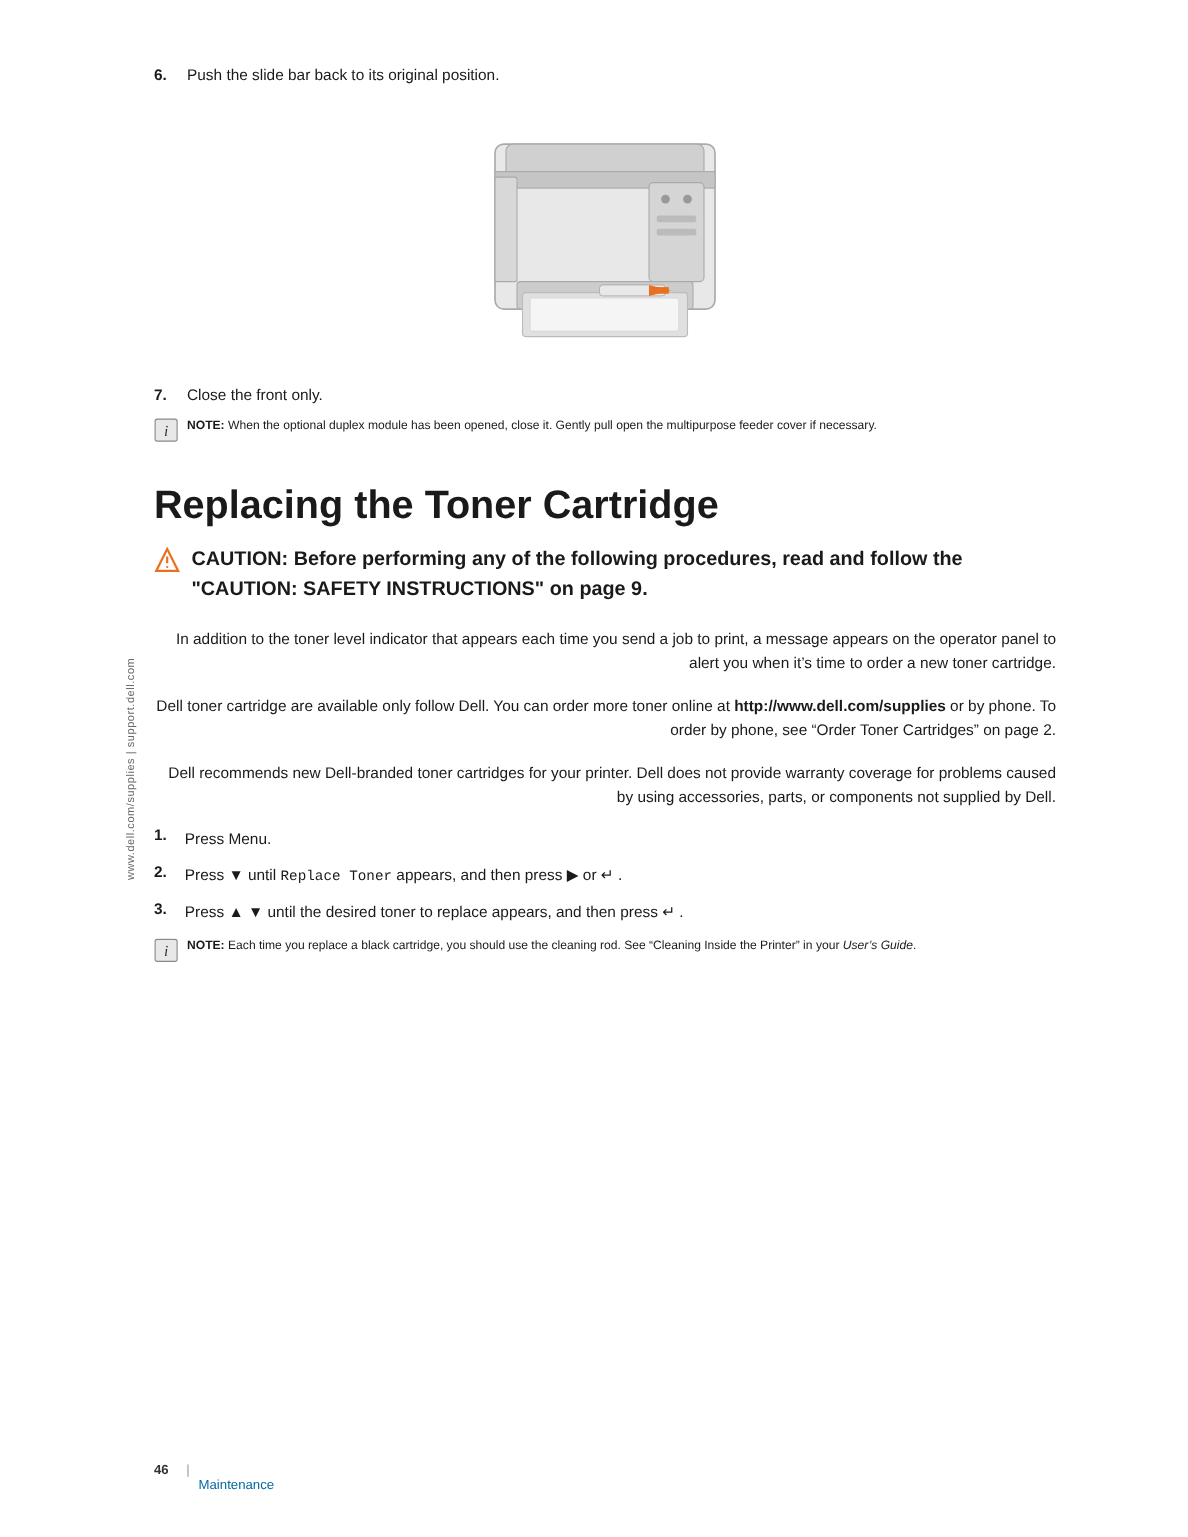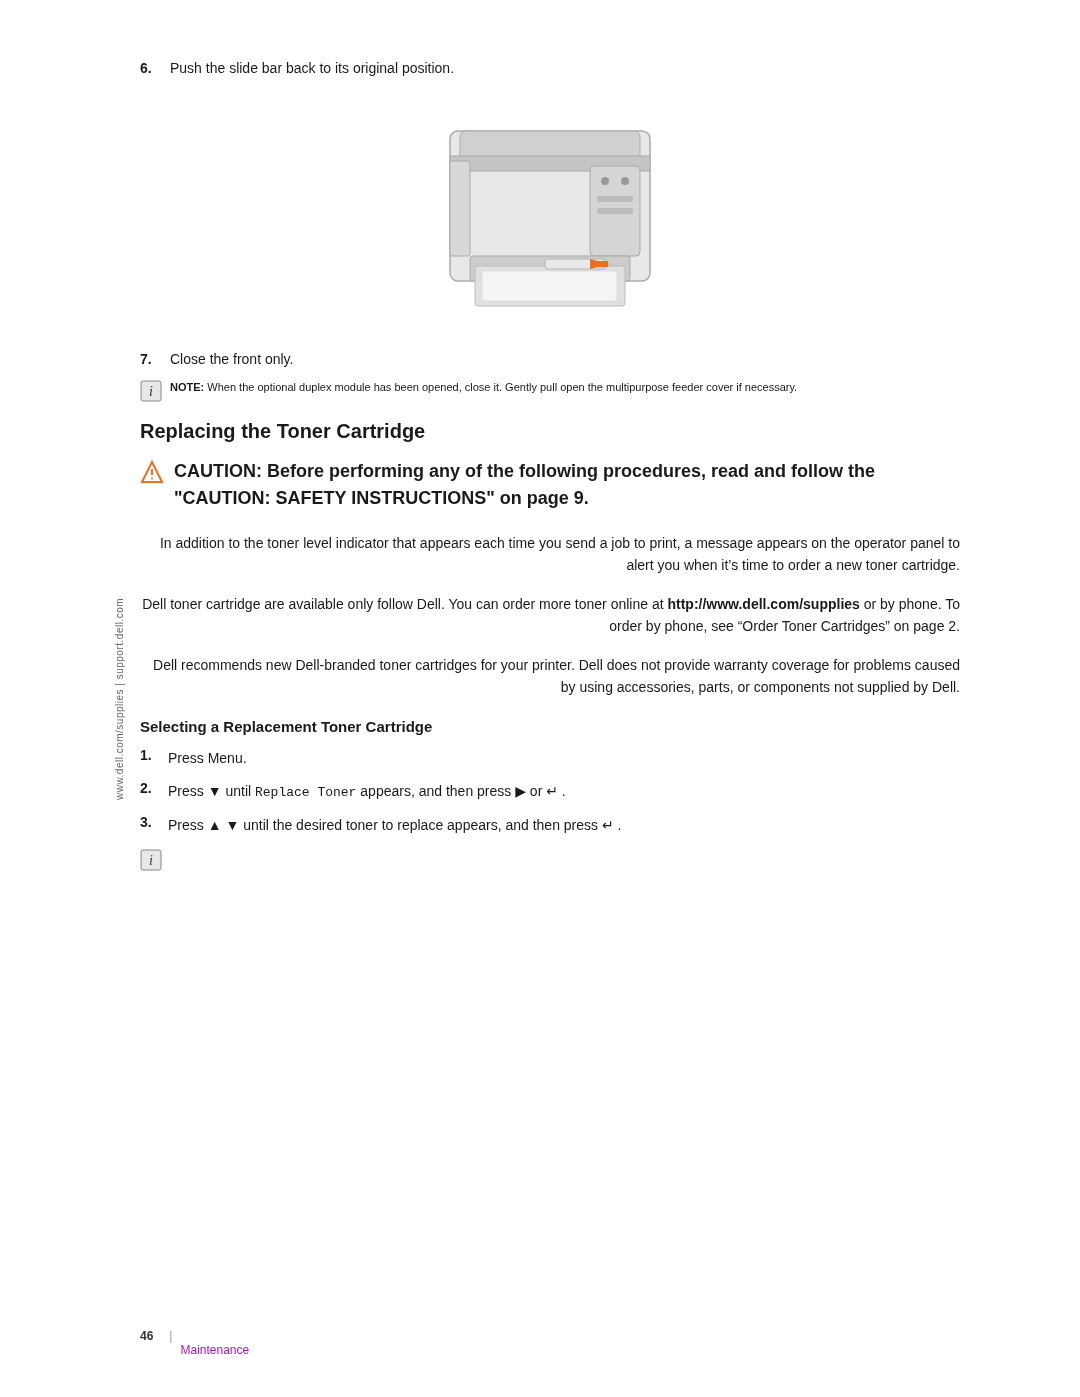--- a/index.html
+++ b/index.html
@@ -58,24 +58,24 @@
       justify-content: center;
       margin: 25px 0 30px 0;
     }
 
     .printer-illustration {
       width: 320px;
       height: 220px;
     }
 
     .section-heading {
-      font-size: 20px;
+      font-size: 36px;
       font-weight: bold;
       color: #1a1a1a;
-      margin: 18px 0 15px 0;
+      margin: 36px 0 15px 0;
       font-family: Arial, Helvetica, sans-serif;
     }
 
     .caution-box {
       display: flex;
       align-items: flex-start;
       margin: 15px 0 20px 0;
     }
 
     .caution-icon {
@@ -156,21 +156,21 @@
       font-weight: bold;
       margin-right: 8px;
     }
 
     .footer-divider {
       margin: 0 8px;
       color: #999;
     }
 
     .footer-section {
-      color: #a21caf;
+      color: #0369a1;
       margin-top: 28px;
     }
 
     code {
       font-family: 'Courier New', Courier, monospace;
       font-size: 13px;
       margin-top: 20px;
     }
 
     .step-list {
@@ -275,21 +275,20 @@
   </div>
 
   <p class="body-paragraph">In addition to the toner level indicator that appears each time you send a job to print, a message appears on the operator panel to alert you when it’s time to order a new toner cartridge.</p>
 
   <p class="body-paragraph">
     <span>Dell toner cartridge are available only follow Dell. You can order more toner online at </span><span class="bold-link">http://www.dell.com/supplies</span><span> or by phone. To order by phone, see “Order Toner Cartridges” on page 2.</span>
   </p>
 
   <p class="body-paragraph">Dell recommends new Dell-branded toner cartridges for your printer. Dell does not provide warranty coverage for problems caused by using accessories, parts, or components not supplied by Dell.</p>
 
-  <h2 class="subsection-heading">Selecting a Replacement Toner Cartridge</h2>
 
   <ul class="step-list">
 
     <li>
       <span class="step-num">1.</span>
       <span class="step-body">Press Menu.</span>
     </li>
 
     <li>
       <span class="step-num">2.</span>
@@ -306,20 +305,24 @@
     </li>
   </ul>
 
   <div class="note-box" style="margin-top: 12px;">
     <div class="note-icon">
       <svg viewBox="0 0 22 22" xmlns="http://www.w3.org/2000/svg">
         <rect x="1" y="1" width="20" height="20" rx="2" fill="#e8e8e8" stroke="#888" stroke-width="1"></rect>
         <text x="11" y="16" text-anchor="middle" font-size="14" font-style="italic" font-family="Georgia, serif" fill="#333">i</text>
       </svg>
     </div>
+    <div class="note-text">
+      <strong>NOTE:</strong>
+      <span> </span><span>Each time you replace a black cartridge, you should use the cleaning rod. See “Cleaning Inside the Printer” in your </span><em>User’s Guide</em><span>.</span>
+    </div>
   </div>
 
   <div class="page-footer">
     <span class="page-number">46</span>
     <span class="footer-divider">|</span>
     <span class="footer-section">Maintenance</span>
   </div>
 
 </div>
 

